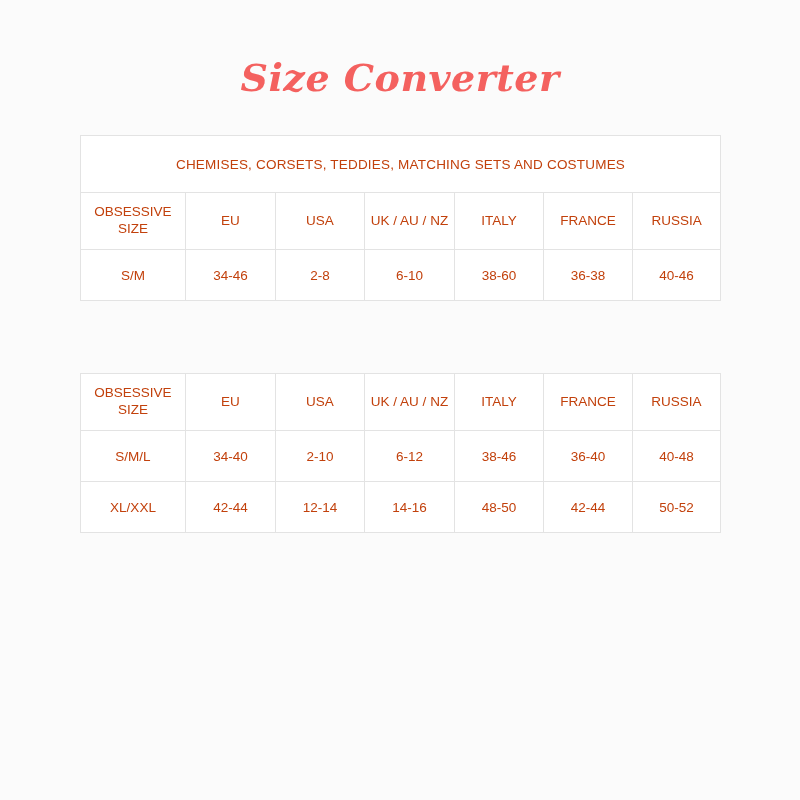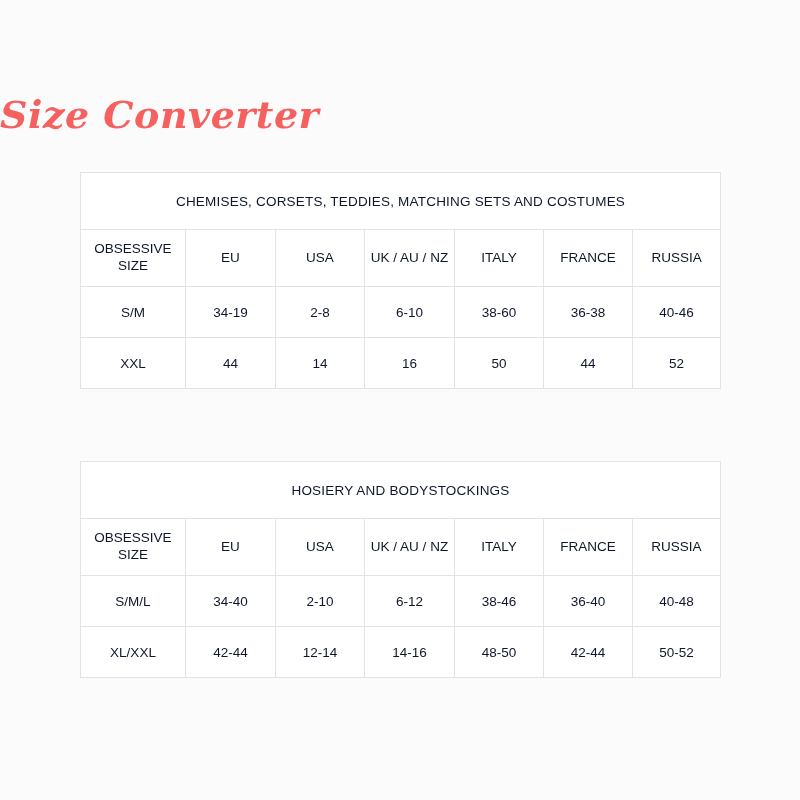--- a/index.html
+++ b/index.html
@@ -14,29 +14,29 @@
     color: #333333;
     overflow: hidden;
   }
   .page {
     position: relative;
     width: 800px;
     height: 800px;
     box-sizing: border-box;
   }
   .title {
-    text-align: left;
+    text-align: center;
     font-family: "DejaVu Serif", serif;
     font-style: italic;
     font-weight: bold;
     font-size: 38px;
     color: #f4615f;
     letter-spacing: 0.5px;
     margin: 0;
-    padding-top: 96px;
+    padding-top: 59px;
     line-height: 1;
   }
   .table-wrap {
     width: 640px;
     margin: 0 auto;
   }
   .table-wrap.first { margin-top: 38px; }
   .table-wrap.second { margin-top: 72px; }
 
   table.size-table {
@@ -44,21 +44,21 @@
     border-collapse: collapse;
     table-layout: fixed;
     background: #ffffff;
   }
   table.size-table td,
   table.size-table th {
     border: 1px solid #e3e3e3;
     text-align: center;
     vertical-align: middle;
     font-size: 13.5px;
-    color: #0f172a;
+    color: #c2410c;
     font-weight: normal;
     padding: 0 4px;
   }
   .caption-cell {
     height: 56px;
     color: #f4615f;
     font-weight: bold;
     font-size: 14.5px;
     letter-spacing: 0.2px;
     text-transform: uppercase;
@@ -110,55 +110,43 @@
           <td class="head-cell">OBSESSIVE SIZE</td>
           <td class="head-cell">EU</td>
           <td class="head-cell">USA</td>
           <td class="head-cell">UK / AU / NZ</td>
           <td class="head-cell">ITALY</td>
           <td class="head-cell">FRANCE</td>
           <td class="head-cell">RUSSIA</td>
         </tr>
         <tr>
           <td class="row-cell row-label">S/M</td>
-          <td class="row-cell">34-19</td>
+          <td class="row-cell">34-46</td>
           <td class="row-cell">2-8</td>
           <td class="row-cell">6-10</td>
           <td class="row-cell">38-60</td>
           <td class="row-cell">36-38</td>
           <td class="row-cell">40-46</td>
-        </tr>
-        <tr>
-          <td class="row-cell row-label">XXL</td>
-          <td class="row-cell">44</td>
-          <td class="row-cell">14</td>
-          <td class="row-cell">16</td>
-          <td class="row-cell">50</td>
-          <td class="row-cell">44</td>
-          <td class="row-cell">52</td>
         </tr>
       </tbody>
     </table>
   </div>
 
   <div class="table-wrap second">
     <table class="size-table">
       <colgroup>
         <col class="c0">
           <col class="c1">
           <col class="c2">
           <col class="c3">
           <col class="c4">
           <col class="c5">
           <col class="c6">
       </colgroup>
       <tbody>
-        <tr>
-          <td class="caption-cell" colspan="7">HOSIERY AND BODYSTOCKINGS</td>
-        </tr>
         <tr>
           <td class="head-cell">OBSESSIVE SIZE</td>
           <td class="head-cell">EU</td>
           <td class="head-cell">USA</td>
           <td class="head-cell">UK / AU / NZ</td>
           <td class="head-cell">ITALY</td>
           <td class="head-cell">FRANCE</td>
           <td class="head-cell">RUSSIA</td>
         </tr>
         <tr>

